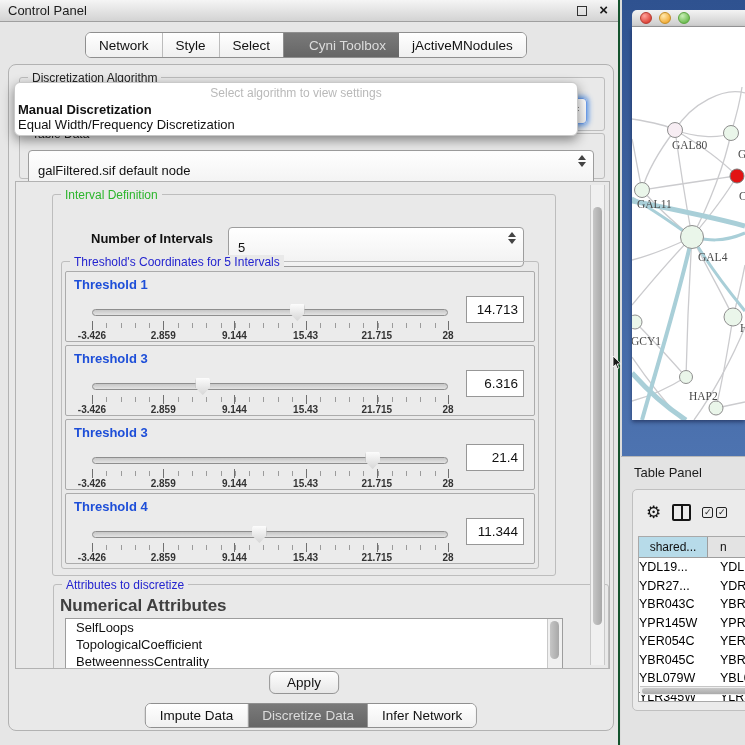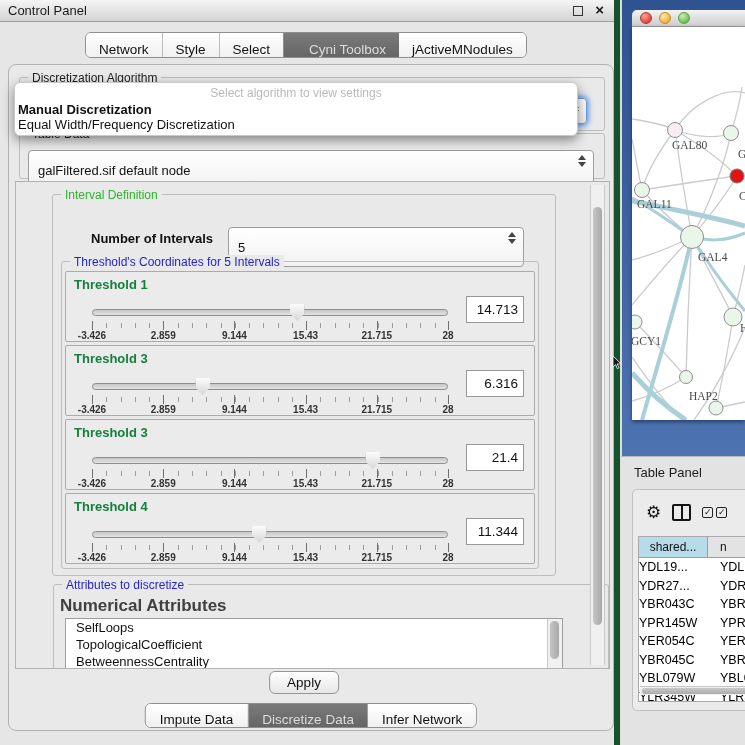--- a/index.html
+++ b/index.html
@@ -1,29 +1,29 @@
 <!DOCTYPE html>
 <html><head>
 <meta charset="utf-8">
 <style>
   * { margin:0; padding:0; box-sizing:border-box; }
   html,body { width:745px; height:745px; }
   body { font-family:"Liberation Sans","DejaVu Sans",sans-serif; background:#e2e2e2; }
   #root { position:relative; width:745px; height:745px; overflow:hidden; background:#dcdcdc; }
 
   
-  .control-panel { position:absolute; left:0; top:0; width:620px; height:745px; background:#e6e6e6; border-right:6px solid #14532d; }
+  .control-panel { position:absolute; left:0; top:0; width:620px; height:745px; background:#e6e6e6; border-right:2px solid #14532d; }
   .cp-titlebar { position:absolute; left:0; top:0; width:100%; height:22px; background:linear-gradient(#f5f5f5,#d3d3d3); border-bottom:1px solid #9f9f9f; }
   .cp-title { position:absolute; left:8px; top:3px; font-size:13px; color:#1c1c1c; }
   .float-icon { position:absolute; right:31px; top:6px; width:10px; height:10px; border:1.5px solid #333; background:transparent; }
   .close-icon { position:absolute; right:10px; top:1px; font-size:15px; font-weight:bold; color:#1a1a1a; cursor:default; }
 
   
   .tabbar { position:absolute; left:85px; top:32px; display:flex; background:#fdfdfd; border:1px solid #8f8f8f; border-radius:6px; overflow:hidden; height:26px; }
-  .tab { display:flex; align-items:flex-end; gap:5px; padding:0 13px; font-size:13.5px; color:#111; background:linear-gradient(#ffffff,#f0f0f0); white-space:nowrap; }
+  .tab { display:flex; align-items:center; gap:5px; padding:0 13px; font-size:13.5px; color:#111; background:linear-gradient(#ffffff,#f0f0f0); white-space:nowrap; }
   .tab + .tab { border-left:1px solid #bcbcbc; }
   .tab.selected { background:linear-gradient(#7a7a7a,#666666); color:#dcdcdc; border-left:1px solid #8f8f8f;padding-left:25px; }
   .tab.selected + .tab { border-left:none; }
 
   .outer-panel { position:absolute; left:8px; top:64px; width:606px; height:667px; background:#e9e9e9; border:1px solid #b2b2b2; border-radius:8px; }
 
   .group { position:absolute; border:1px solid #bdbdbd; border-radius:3px; }
   .group-title { position:absolute; top:-7px; left:8px; background:#e9e9e9; padding:0 4px; font-size:12px; color:#222; white-space:nowrap; }
   .group-title.green { color:#2cb52c; }
   .group-title.blue { color:#2424cf; }
@@ -52,21 +52,21 @@
   .vscroll { position:absolute; right:4px; top:3px; bottom:3px; width:15px; background:#f0f0f0; border-left:1px solid #c9c9c9; border-right:1px solid #c9c9c9; }
   .vscroll .thumb { position:absolute; left:2px; width:9px; border-radius:5px; background:linear-gradient(90deg,#c6c6c6,#a8a8a8); }
   .vscroll-main .thumb { top:22px; height:418px; }
 
   .interval-group { left:36px; top:12px; width:504px; height:382px; }
   .num-label { position:absolute; left:38px; top:36px; font-weight:bold; font-size:13px; color:#111; }
   .num-combo { left:175px; top:32px; width:296px; }
 
   .thr-group { position:absolute; left:8px; top:66px; width:478px; height:308px; border:1px solid #bdbdbd; border-radius:3px; padding:9px 3px 0 3px; }
   .thr-panel { position:relative; height:71px; margin-bottom:3px; background:#ebebeb; border:1px solid #ababab; border-radius:2px; }
-  .thr-label { position:absolute; left:8px; top:5px; font-weight:bold; font-size:13px; color:#15803d; }
+  .thr-label { position:absolute; left:8px; top:5px; font-weight:bold; font-size:13px; color:#1d4ed8; }
   .thr-track { position:absolute; left:26px; top:37px; width:356px; height:7px; border:1px solid #8e8e8e; border-radius:4px; background:linear-gradient(#c7c7c7,#e3e3e3); }
   .thr-thumb { position:absolute; top:-6px; width:15px; height:17px; transform:translateX(-50%); background:linear-gradient(#fcfcfc,#d6d6d6); clip-path:polygon(8% 0,92% 0,100% 12%,100% 55%,50% 100%,0 55%,0 12%); filter:drop-shadow(0 0 1px #787878); }
   .thr-ticks { position:absolute; left:26px; top:49px; width:357px; height:9px; }
   .thr-ticks .minor { position:absolute; left:0; top:2px; width:100%; height:5px; background:repeating-linear-gradient(90deg,#9b9b9b 0,#9b9b9b 1px,transparent 1px,transparent 4%); }
   .thr-ticks .major { position:absolute; left:0; top:0; width:100%; height:9px; background:repeating-linear-gradient(90deg,#707070 0,#707070 1px,transparent 1px,transparent 20%); border-right:1px solid #707070; }
   .tick-labels { position:absolute; left:26px; top:58px; width:356px; height:11px; }
   .tick-labels span { position:absolute; transform:translateX(-50%); font-size:10px; font-weight:bold; color:#333; white-space:nowrap; }
   .thr-value { position:absolute; right:10px; top:24px; width:58px; height:27px; background:#fff; border:1px solid #979797; font-size:13.5px; color:#111; text-align:right; padding:0 5px; font-family:inherit; }
 
   .attr-group { left:37px; top:402px; width:556px; height:90px; }

